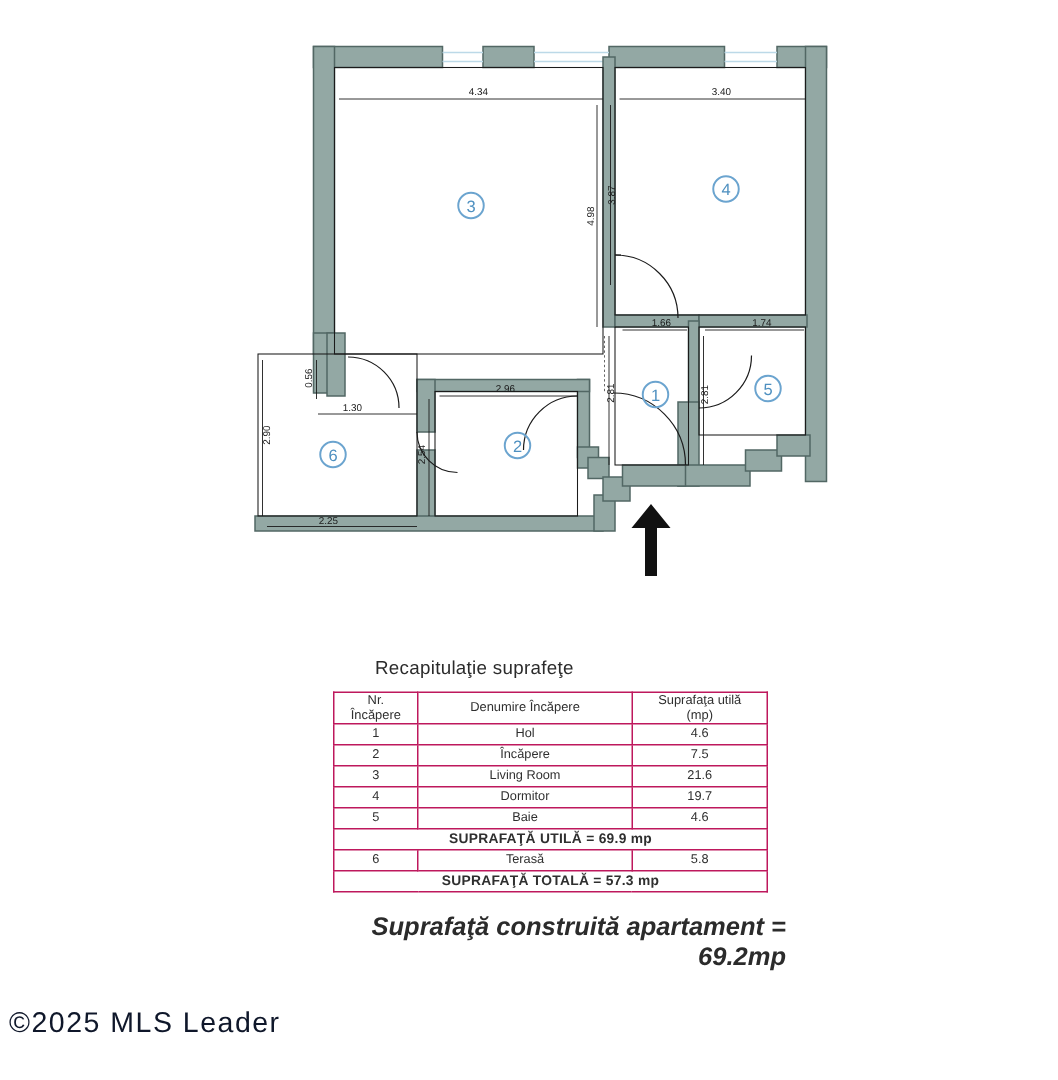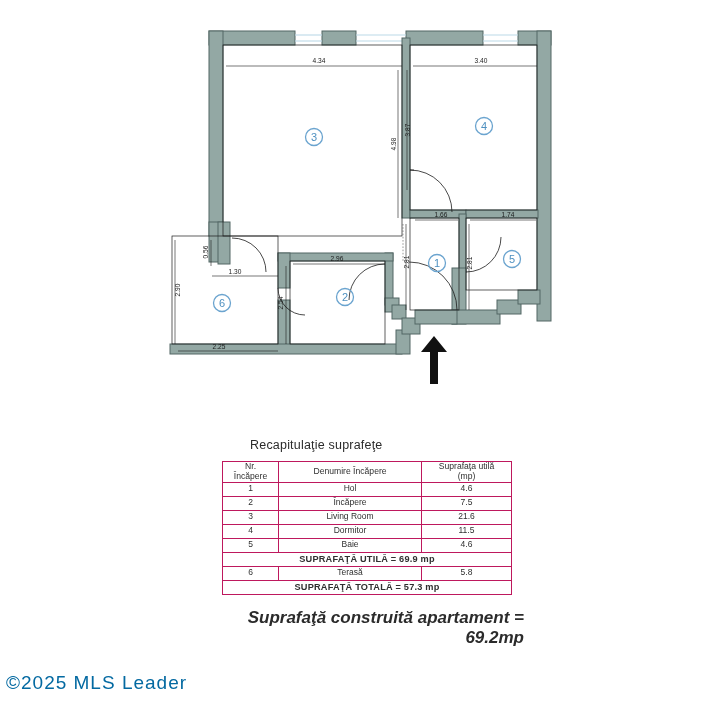--- a/index.html
+++ b/index.html
@@ -18,21 +18,21 @@
   table.recap td{border:1px solid #be185d;text-align:center;vertical-align:middle;
                  padding:0;height:13px;line-height:1.15;}
   td.c-nr{width:58px;}
   td.c-name{width:156px;}
   td.c-area{width:96px;}
   .hdr td{height:34px;font-size:8.6px;}
   .sum td{height:16px;font-size:9.2px;font-weight:bold;letter-spacing:.2px;}
   .foot{position:absolute;left:234px;top:608px;width:290px;text-align:right;
         font-size:17px;font-style:italic;font-weight:bold;color:#2b2b2b;}
 
-  .wm{position:absolute;left:6px;top:672px;font-size:19px;color:#0369a1;
+  .wm{position:absolute;left:6px;top:672px;font-size:19px;color:#0f172a;
       letter-spacing:1px;font-family:"Liberation Sans",sans-serif;}
 
   .hdr-l1{display:block;}
   .hdr-l2{display:block;}
 </style>
 </head>
 <body>
 
 <div id="plan">
 <svg width="705" height="420" viewBox="0 0 705 420" xmlns="http://www.w3.org/2000/svg">
@@ -214,21 +214,21 @@
       <td class="c-area">7.5</td>
     </tr>
     <tr>
       <td class="c-nr">3</td>
       <td class="c-name">Living Room</td>
       <td class="c-area">21.6</td>
     </tr>
     <tr>
       <td class="c-nr">4</td>
       <td class="c-name">Dormitor</td>
-      <td class="c-area">11.5</td>
+      <td class="c-area">19.7</td>
     </tr>
     <tr>
       <td class="c-nr">5</td>
       <td class="c-name">Baie</td>
       <td class="c-area">4.6</td>
     </tr>
 
     <tr class="sum">
       <td colspan="3">SUPRAFAŢĂ UTILĂ = 69.9 mp</td>
     </tr>

